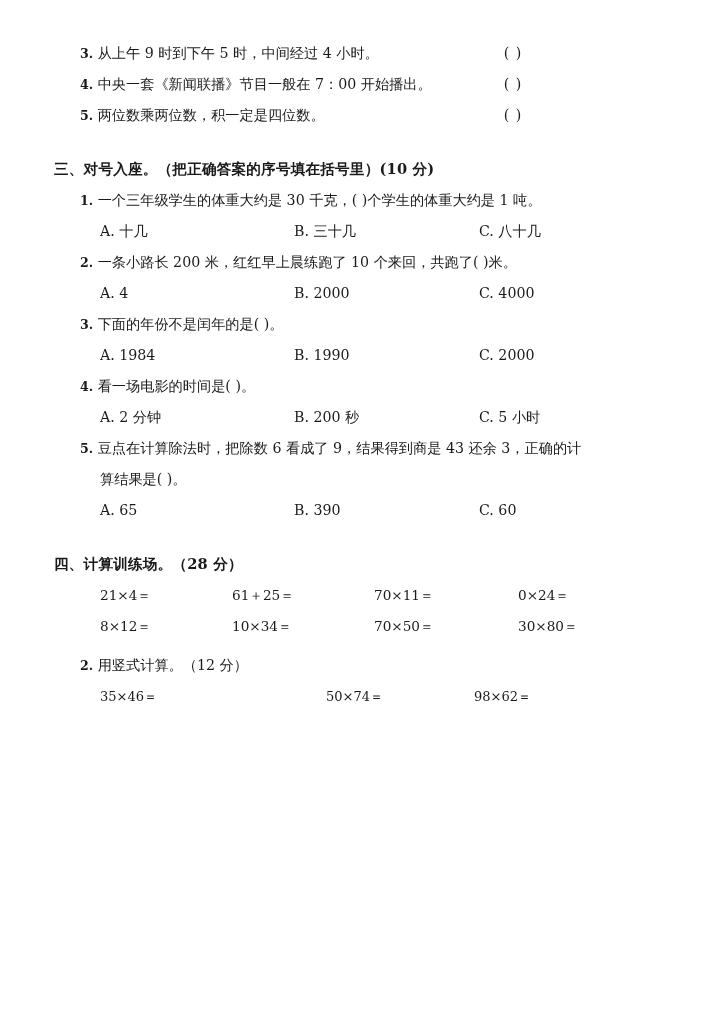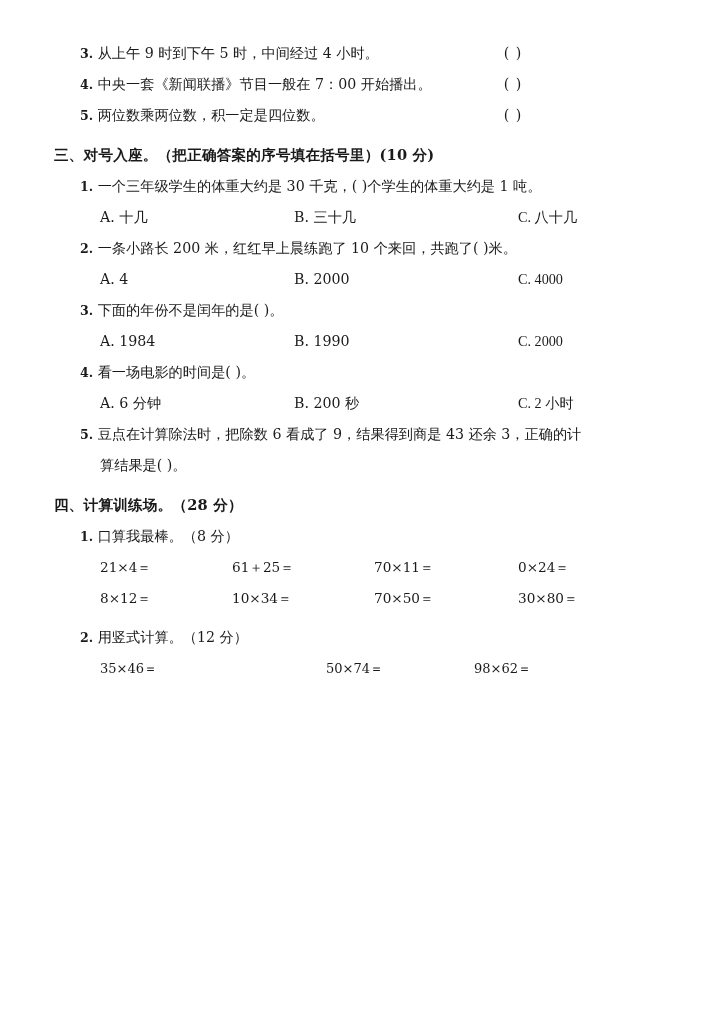--- a/index.html
+++ b/index.html
@@ -48,38 +48,38 @@
     display: inline-block;
     width: 42px;
     text-align: center;
   }
 
   
   .section-head {
     font-size: 14.6px;
     font-weight: bold;
     line-height: 33px;
-    margin-top: 7px;
+    margin-top: 21px;
     letter-spacing: 0.2px;
   }
 
   
   .choices {
     position: relative;
     height: 31px;
     font-size: 14.2px;
     line-height: 31px;
   }
   .choices .opt {
     position: absolute;
     white-space: nowrap;
   }
   .opt-a { left: 46px; }
   .opt-b { left: 240px; }
-  .opt-c { left: 464px; font-family: Liberation Serif, serif; }
+  .opt-c { left: 425px; }
 
   
   .calc-row {
     position: relative;
     height: 31px;
     font-size: 13.6px;
     line-height: 31px;
   }
   .calc-row .cell {
     position: absolute;
@@ -165,39 +165,40 @@
     <span class="opt opt-a">A. 1984</span>
     <span class="opt opt-b">B. 1990</span>
     <span class="opt opt-c">C. 2000</span>
   </div>
 
   <div class="line indent1">
     <span class="num">4.</span>
     <span>看一场电影的时间是(        )。</span>
   </div>
   <div class="choices">
-    <span class="opt opt-a">A. 6 分钟</span>
+    <span class="opt opt-a">A. 2 分钟</span>
     <span class="opt opt-b">B. 200 秒</span>
-    <span class="opt opt-c">C. 2 小时</span>
+    <span class="opt opt-c">C. 5 小时</span>
   </div>
 
   <div class="line indent1">
     <span class="num">5.</span>
     <span>豆点在计算除法时，把除数 6 看成了 9，结果得到商是 43 还余 3，正确的计</span>
   </div>
   <div class="line indent2">
     <span>算结果是(        )。</span>
   </div>
+  <div class="choices">
+    <span class="opt opt-a">A. 65</span>
+    <span class="opt opt-b">B. 390</span>
+    <span class="opt opt-c">C. 60</span>
+  </div>
 
   <div class="section-head">四、计算训练场。（28 分）</div>
 
-  <div class="sub-head">
-    <span class="num">1.</span>
-    <span>口算我最棒。（8 分）</span>
-  </div>
   <div class="calc-row">
     <span class="cell c1">21×4＝</span>
     <span class="cell c2">61＋25＝</span>
     <span class="cell c3">70×11＝</span>
     <span class="cell c4">0×24＝</span>
   </div>
   <div class="calc-row">
     <span class="cell c1">8×12＝</span>
     <span class="cell c2">10×34＝</span>
     <span class="cell c3">70×50＝</span>

